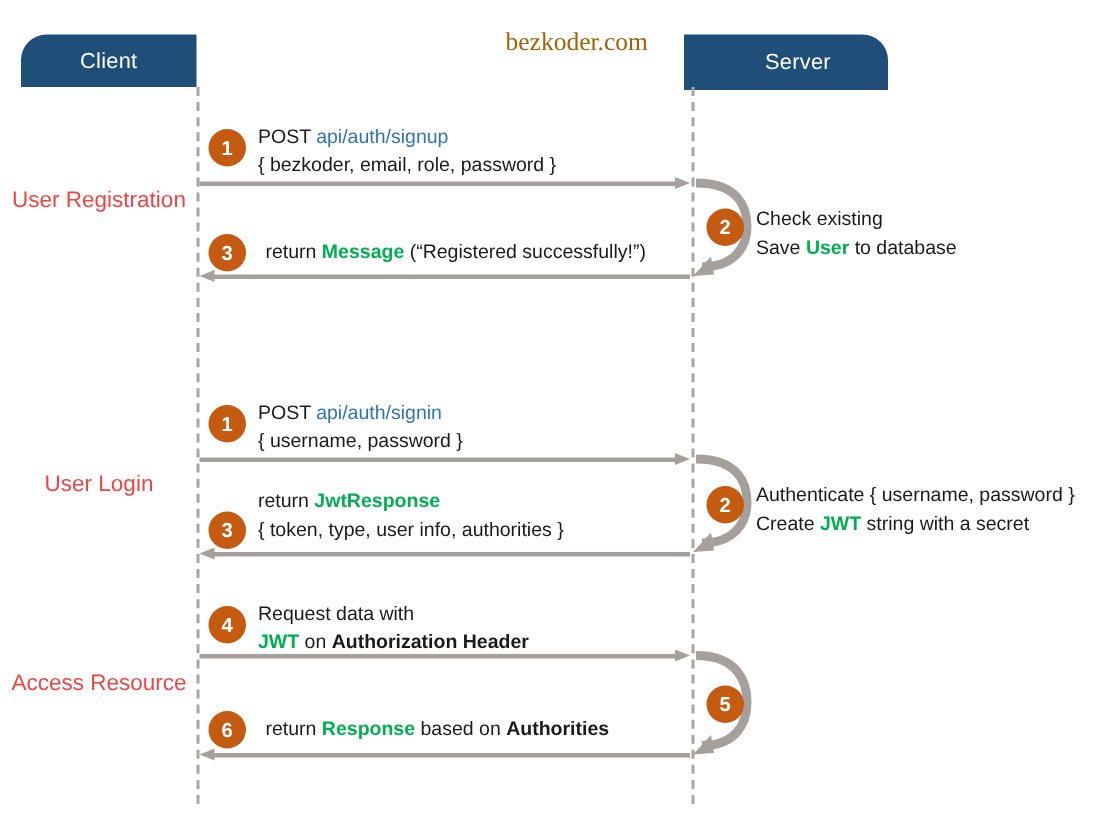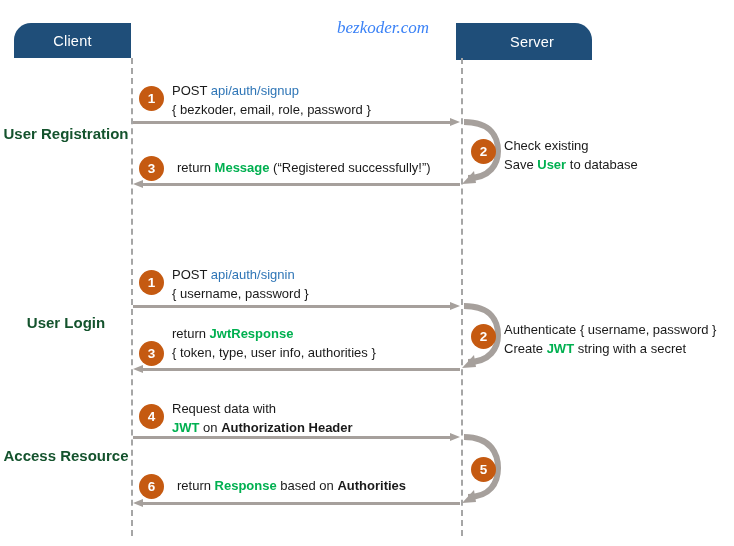--- a/index.html
+++ b/index.html
@@ -53,36 +53,35 @@
   }
   .lifeline-client { left: 131px; top: 58px; height: 478px; }
   .lifeline-server { left: 461px; top: 58px; height: 478px; }
 
   
   .watermark {
     position: absolute;
     left: 337px;
     top: 18px;
     font-family: "Liberation Serif", serif;
-    font-style: italic;
     font-size: 17px;
-    color: #3b82f6;
+    color: #a16207;
     white-space: nowrap;
     user-select: none;
   }
 
   
   .stage-label {
     position: absolute;
     width: 128px;
     left: 2px;
     text-align: center;
     font-size: 15px;
-    font-weight: bold;
-    color: #14532d;
+    font-weight: normal;
+    color: #ef4444;
     line-height: 1.35;
   }
 
   
   .msg-arrow {
     position: absolute;
     height: 6px;
   }
   .msg-arrow .shaft {
     position: absolute;

